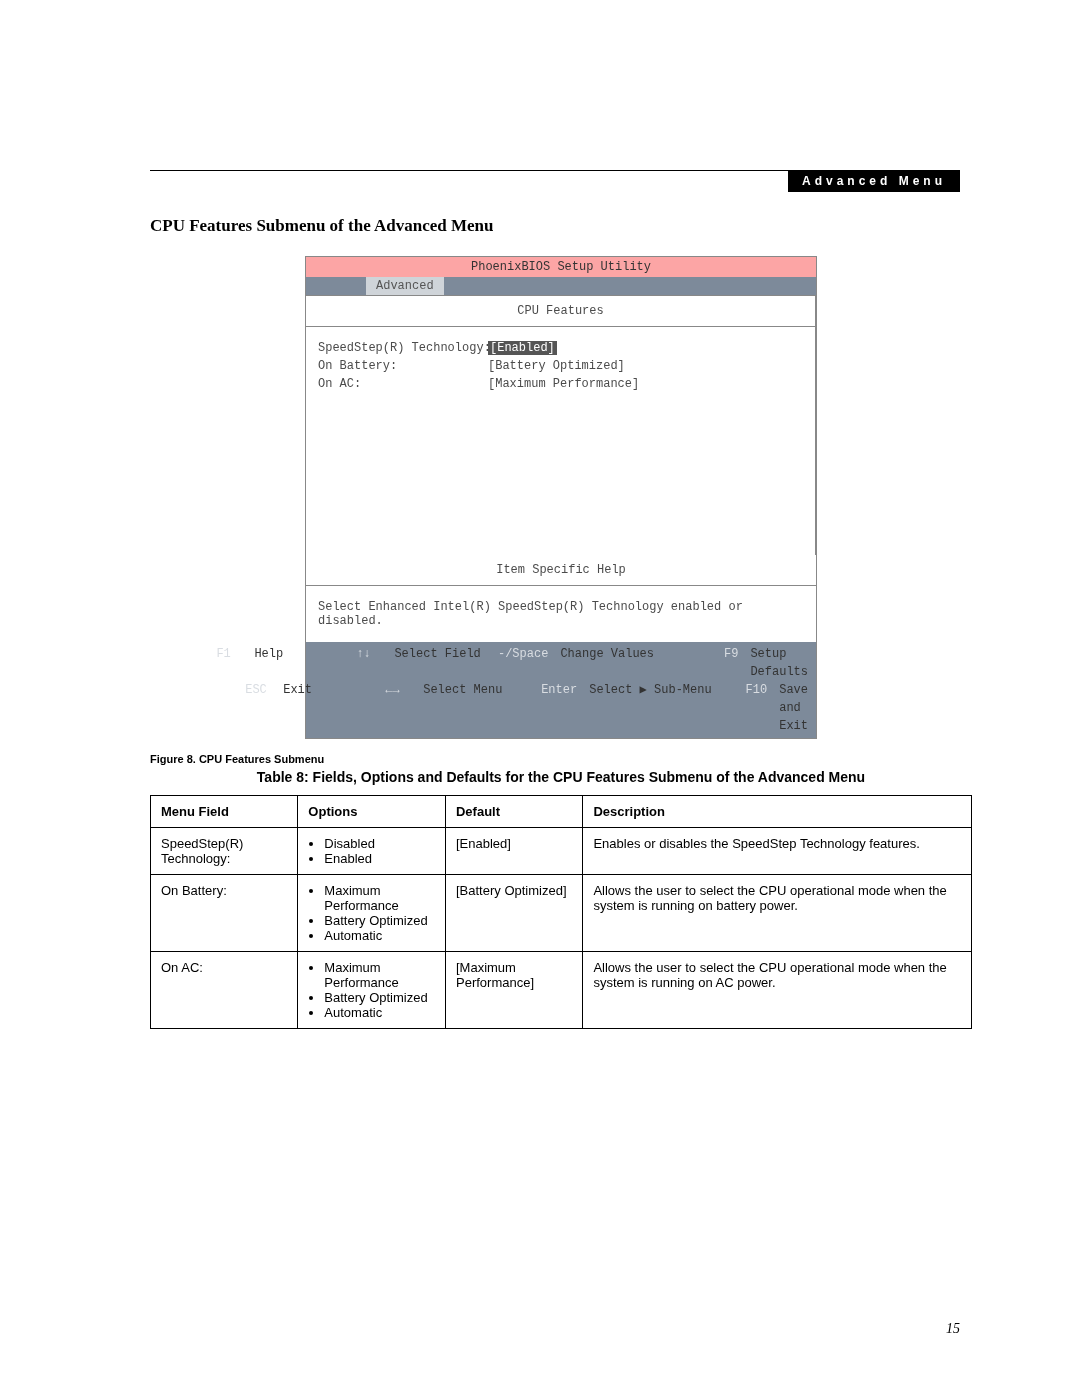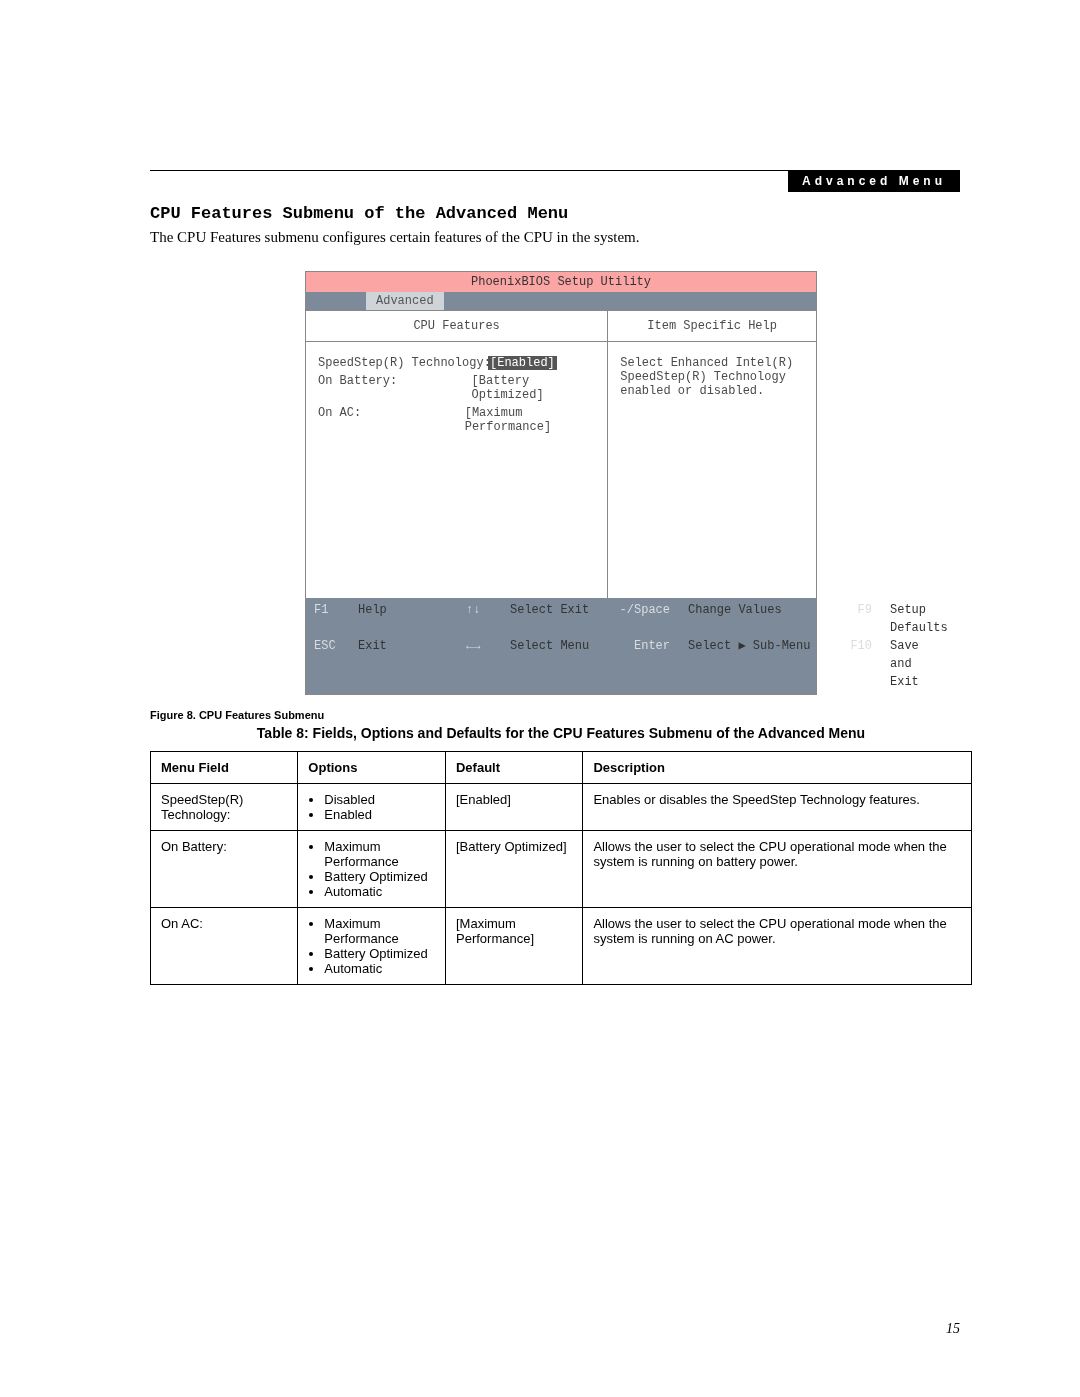--- a/index.html
+++ b/index.html
@@ -1,37 +1,37 @@
 <!DOCTYPE html>
 <html><head>
 <meta charset="utf-8">
 <style>
   body{margin:0;background:#fff;font-family:Georgia,"Times New Roman",serif;color:#000;}
   .page{width:1080px;height:1397px;position:relative;box-sizing:border-box;padding:170px 108px 60px 150px;}
   .topline{position:absolute;left:150px;top:170px;width:780px;border-top:1px solid #000;}
   .badge{position:absolute;right:120px;top:170px;background:#000;color:#fff;font-family:Arial,Helvetica,sans-serif;font-size:12px;letter-spacing:4px;padding:4px 14px;white-space:nowrap;font-weight:bold;}
-  .h{font-family:Liberation Mono, monospace;font-weight:bold;font-size:17px;margin:34px 0 6px 0;}
+  .h{font-family:Liberation Serif, serif;font-weight:bold;font-size:17px;margin:46px 0 6px 0;}
   .intro{font-size:15px;margin:0 0 25px 0;}
   .bios{width:510px;margin:20px auto 14px auto;border:1px solid #888;font-family:"Courier New",monospace;font-size:12px;color:#4b4b4b;}
   .bios-titlebar{background:#fca5a5;text-align:center;padding:3px 0;color:#333;letter-spacing:0;}
   .bios-tabs{background:#7d8a9a;padding:0 0 0 60px;}
   .bios-tab{display:inline-block;background:#cfd4d9;color:#555;padding:2px 10px;}
-  .bios-body{display:flex;border-top:1px solid #888;}
+  .bios-body{display:flex;border-top:1px solid #888;flex-direction:column;}
   .bios-left{flex:1.45;border-right:1px solid #888;}
   .bios-left-head{text-align:center;padding:8px 0;border-bottom:1px solid #888;}
   .bios-left-body{padding:14px 12px 160px 12px;}
   .bios-row{display:flex;margin-bottom:4px;}
   .bl-label{width:170px;white-space:nowrap;}
   .bl-val{}
   .bl-sel{background:#555;color:#fff;padding:0 2px;}
   .bios-right{flex:1;}
   .bios-right-head{text-align:center;padding:8px 0;border-bottom:1px solid #888;}
   .bios-right-body{padding:14px 12px;}
   .bios-foot{background:#7d8a9a;padding:3px 8px;line-height:1.5;color:#333;}
-  .bf-row{display:flex;gap:18px;}
+  .bf-row{display:flex;gap:12px;justify-content:flex-end;}
   .bf-k{color:#d9dde2;display:inline-block;min-width:26px;}
   .bf-t{display:inline-block;min-width:90px;}
   .bf-k2{color:#d9dde2;display:inline-block;min-width:52px;text-align:right;}
   .bf-t2{display:inline-block;min-width:140px;}
   .bf-k3{color:#d9dde2;display:inline-block;min-width:26px;text-align:right;}
   .bf-t3{display:inline-block;}
   .figcap{text-align:left;font-family:Arial,Helvetica,sans-serif;font-size:11px;font-weight:bold;margin:5px 0 4px 0;}
   .tabcap{text-align:center;font-family:Arial,Helvetica,sans-serif;font-size:14px;font-weight:bold;margin:0 0 10px 0;}
   table.t8{width:100%;border-collapse:collapse;font-family:Arial,Helvetica,sans-serif;font-size:13px;}
   table.t8 th,table.t8 td{border:1px solid #000;padding:8px 10px;vertical-align:top;text-align:left;}
@@ -41,21 +41,20 @@
   .pagenum{position:absolute;right:120px;bottom:60px;font-style:italic;font-size:14px;margin-left:9px;}
 </style>
 </head>
 <body>
 
 <div class="page">
   <div class="topline"></div>
   <div class="badge">Advanced Menu</div>
 
   <div class="h">CPU Features Submenu of the Advanced Menu</div>
-  <p class="intro">The CPU Features submenu configures certain features of the CPU in the system.</p>
 
   <div class="bios">
     <div class="bios-titlebar">PhoenixBIOS Setup Utility</div>
     <div class="bios-tabs">
       <span class="bios-tab">Advanced</span>
     </div>
     <div class="bios-body">
       <div class="bios-left">
         <div class="bios-left-head">CPU Features</div>
         <div class="bios-left-body">
@@ -76,21 +75,21 @@
       <div class="bios-right">
         <div class="bios-right-head">Item Specific Help</div>
         <div class="bios-right-body">Select Enhanced Intel(R) SpeedStep(R) Technology enabled or disabled.</div>
       </div>
     </div>
     <div class="bios-foot">
       <div class="bf-row">
         <span class="bf-k">F1</span>
           <span class="bf-t">Help</span>
         <span class="bf-k">↑↓</span>
-          <span class="bf-t">Select Exit</span>
+          <span class="bf-t">Select Field</span>
         <span class="bf-k2">-/Space</span>
           <span class="bf-t2">Change Values</span>
         <span class="bf-k3">F9</span>
           <span class="bf-t3">Setup Defaults</span>
       </div>
       <div class="bf-row">
         <span class="bf-k">ESC</span>
           <span class="bf-t">Exit</span>
         <span class="bf-k">←→</span>
           <span class="bf-t">Select Menu</span>

